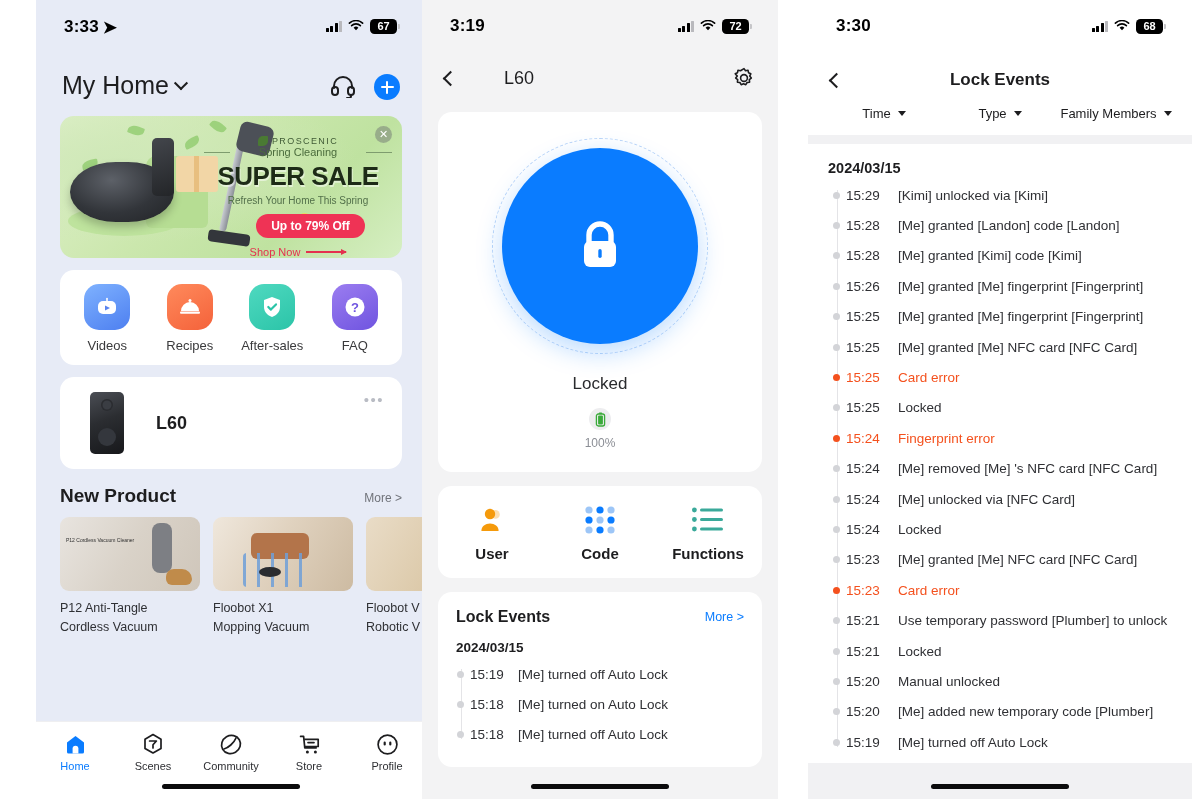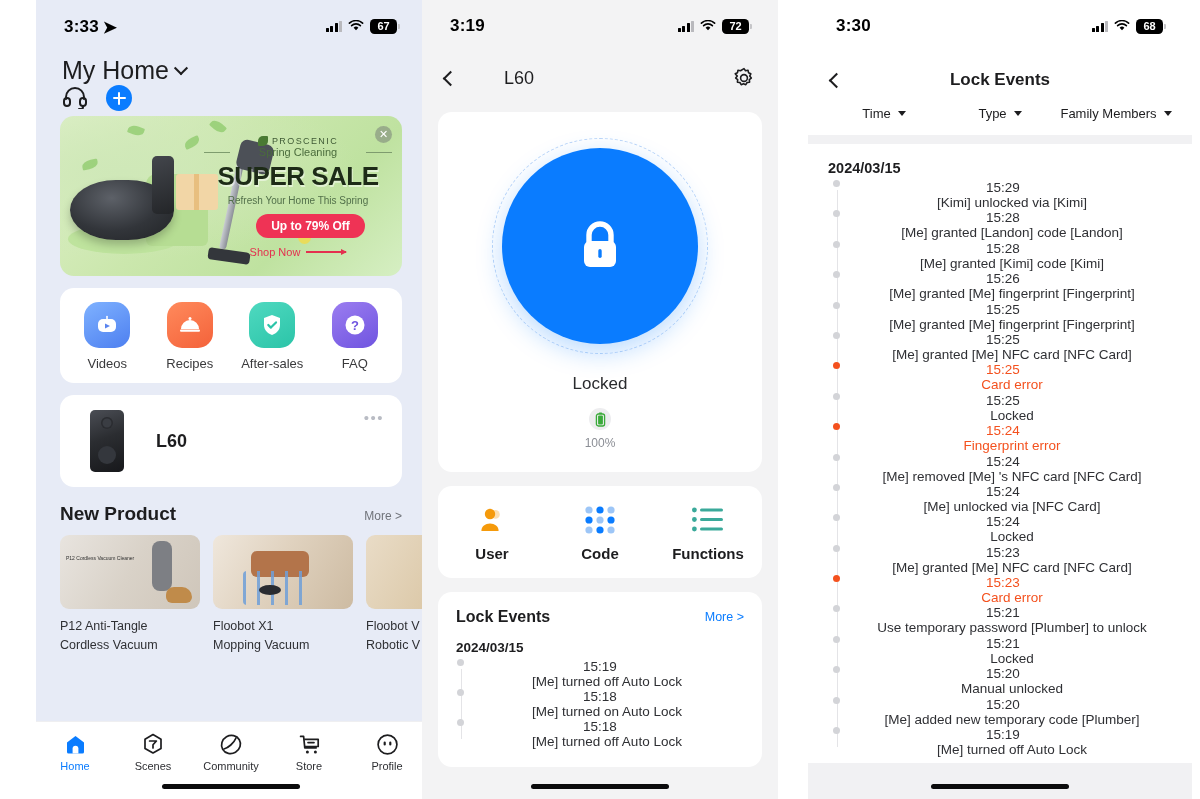--- a/index.html
+++ b/index.html
@@ -32,35 +32,35 @@
   .batt { position: relative; display: flex; align-items: center; justify-content: center; }
   .batt-body {
     min-width: 27px; height: 15px; background: #000; border-radius: 4.5px;
     color: #fff; font-size: 11px; font-weight: bold; display: flex;
     align-items: center; justify-content: center; padding: 0 3px;
   }
   .batt-cap { width: 2px; height: 5px; background: #c6c6c9; border-radius: 0 1px 1px 0; margin-left: 1px; }
 
   
   .p1-header {
-    display: flex; align-items: flex-start; justify-content: space-between;
-    padding: 4px 26px 0 26px; height: 48px; flex-direction: column;
+    display: flex; align-items: flex-end; justify-content: space-between;
+    padding: 4px 26px 0 26px; height: 48px;
   }
   .home-title { font-size: 25px; color: #1d1d1f; display: flex; align-items: center; gap: 7px; }
   .chev-d { width: 10px; height: 10px; border-right: 2.2px solid #1d1d1f; border-bottom: 2.2px solid #1d1d1f;
             transform: rotate(45deg) translate(-2px,-2px); }
   .p1-head-icons { display: flex; align-items: center; gap: 18px; }
   .plus-btn { width: 26px; height: 26px; border-radius: 50%; background: #0a7cff; position: relative; }
   .plus-btn:before, .plus-btn:after { content:""; position:absolute; background:#fff; border-radius:1px; }
   .plus-btn:before { width: 13px; height: 2.6px; left: 6.5px; top: 11.7px; }
   .plus-btn:after { width: 2.6px; height: 13px; left: 11.7px; top: 6.5px; }
 
   
   .banner {
-    margin: 16px 24px 0 24px; height: 160px; border-radius: 14px; overflow: hidden;
+    margin: 16px 24px 0 24px; height: 142px; border-radius: 14px; overflow: hidden;
     position: relative;
     background:
       radial-gradient(ellipse at 18% 34%, #cfe8b8 0%, rgba(207,232,184,0) 60%),
       linear-gradient(135deg, #dff0c9 0%, #cbe7ad 42%, #bfe2a0 70%, #d6efc3 100%);
   }
   .banner .leaf { position:absolute; width:16px; height:9px; background:#8cc96a; border-radius:60% 10% 60% 10%; opacity:.75; }
   .banner .podium {
     position:absolute; left:8px; bottom:22px; width:112px; height:30px;
     background:#bee39d; border-radius:50%;
   }
@@ -184,21 +184,21 @@
 
   .ev-card { padding: 16px 18px 18px 18px; }
   .ev-head { display:flex; align-items:center; justify-content:space-between; }
   .ev-title { font-size: 16px; font-weight: bold; color:#1d1d1f; }
   .ev-more { font-size: 12.5px; color:#0a7cff; }
   .ev-date { font-size: 13.5px; font-weight: bold; color:#1d1d1f; margin: 14px 0 4px 0; }
 
   
   .tl { position: relative; padding-left: 14px; }
   .tl:before { content:""; position:absolute; left: 4.5px; top: 10px; bottom: 10px; width: 1.3px; background:#e4e4e7; }
-  .tl-row { display:flex; align-items:center; height: 30px; position: relative; flex-direction: column; }
+  .tl-row { display:flex; align-items:center; height: 30px; position: relative; }
   .tl-dot { position:absolute; left: -13px; width: 7px; height: 7px; border-radius: 50%; background:#d3d4d8; }
   .tl-row.err .tl-dot { background:#f4511e; }
   .tl-time { font-size: 13.5px; color:#2f3034; width: 48px; flex:none; }
   .tl-txt  { font-size: 13.5px; color:#2f3034; }
   .tl-row.err .tl-time, .tl-row.err .tl-txt { color:#f4511e; }
 
   
   .p3-header { display:flex; align-items:center; padding: 8px 20px 0 20px; height: 48px; position: relative; }
   .p3-title { position:absolute; left:0; right:0; text-align:center; font-size: 17px; font-weight:bold; color:#1d1d1f; }
   .filters { display:flex; padding: 6px 18px 14px 18px; justify-content: flex-end; }

